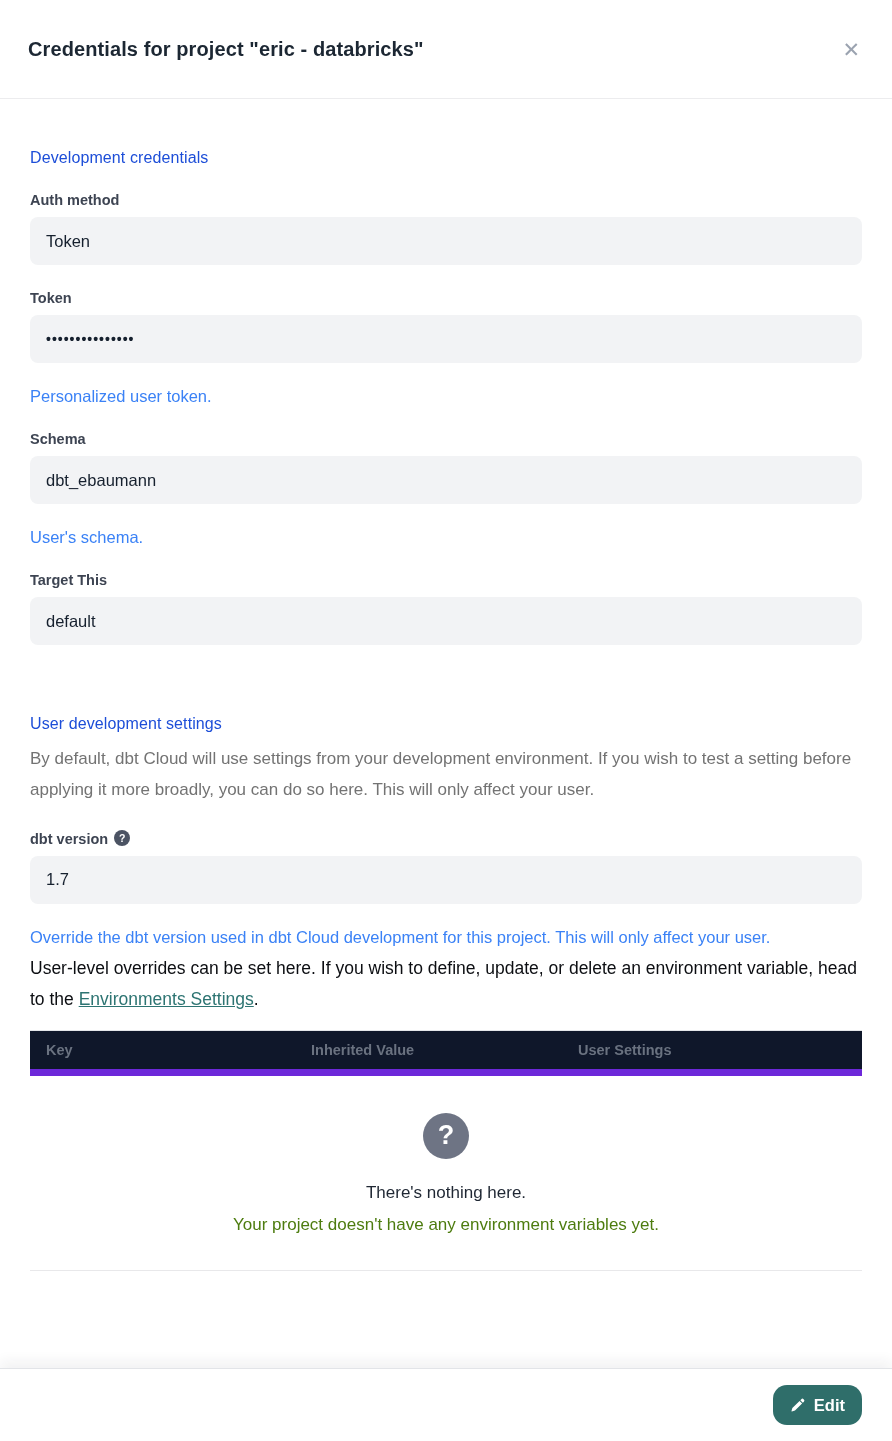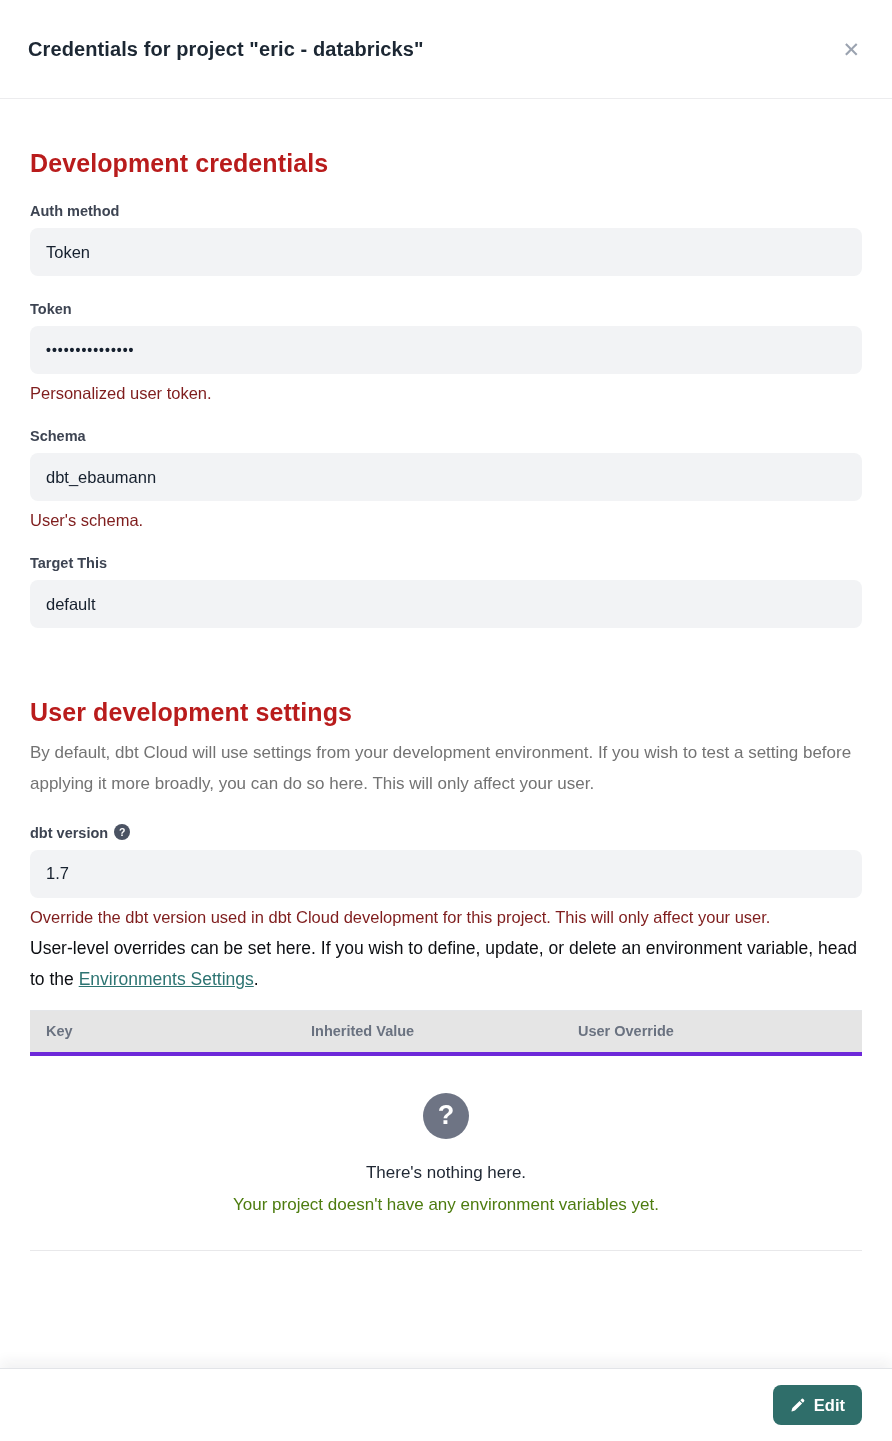--- a/index.html
+++ b/index.html
@@ -23,21 +23,21 @@
   }
   .close-btn {
     background: none; border: none; cursor: pointer;
     color: #9ba3b0; font-size: 21px; line-height: 1;
     padding: 4px; font-weight: 400;
   }
   
   .modal-body { padding: 0 30px; }
 
   .section-heading {
-    font-size: 25px; font-weight: 700; color: #b91c1c;
+    font-size: 16px; font-weight: 400; color: #1d4ed8;
     letter-spacing: .1px;
   }
   .h-dev   { margin-top: 50px; }
   .h-uds   { margin-top: 70px; }
   .h-env   { margin-top: 66px; }
 
   .field { margin-top: 25px; }
   .field-label {
     font-size: 14.5px; font-weight: 700; color: #3d4452;
     display: flex; align-items: center; gap: 6px;
@@ -47,22 +47,22 @@
     width: 100%; height: 48px;
     background: #f2f3f5;
     border: none; border-radius: 8px;
     padding: 0 16px;
     font-family: "Liberation Sans", sans-serif;
     font-size: 16.5px; color: #16202e;
     outline: none;
   }
   .token-input { letter-spacing: 1px; font-size: 14px; font-weight: 700; }
   .helper-text {
-    margin-top: 10px;
-    font-size: 16.5px; color: #7f1d1d;
+    margin-top: 24px;
+    font-size: 16.5px; color: #3b82f6;
   }
   .section-desc {
     margin-top: 10px;
     font-size: 17px; line-height: 1.85; color: #737373;
   }
   .env-desc {
     margin-top: 6px;
     font-size: 17.5px; line-height: 1.8; color: #0c0e12;
   }
   .env-link {
@@ -75,23 +75,23 @@
     display: inline-flex; align-items: center; justify-content: center;
     cursor: pointer; margin-top: -2px;
   }
   
   .env-table-header {
     margin-top: 14px;
     display: grid;
     grid-template-columns: 265px 267px 1fr;
     align-items: center;
     height: 46px;
-    background: #e5e5e5;
+    background: #0f172a;
     border-top: 1px solid #e4e6e9;
-    border-bottom: 4px solid #6d28d9;
+    border-bottom: 7px solid #6d28d9;
     padding: 0 16px;
   }
   .env-th {
     font-size: 14.5px; font-weight: 700; color: #6a7280;
   }
   
   .empty-state { text-align: center; padding-top: 37px; }
   .empty-circle {
     width: 46px; height: 46px; border-radius: 50%;
     background: #6e7484; color: #ffffff;
@@ -118,21 +118,21 @@
     background: #ffffff;
     border-top: 1px solid #e2e4e8;
     box-shadow: 0 -7px 12px rgba(30, 35, 48, 0.06);
     display: flex; align-items: center; justify-content: flex-end;
     padding: 0 30px;
   }
   .edit-btn {
     display: inline-flex; align-items: center; gap: 9px;
     height: 40px; padding: 0 17px;
     background: #2f6e6a; color: #ffffff;
-    border: none; border-radius: 8px;
+    border: none; border-radius: 14px;
     font-family: "Liberation Sans", sans-serif;
     font-size: 16.5px; font-weight: 700;
     cursor: pointer;
   }
   .edit-btn svg { display: block; }
 </style>
 </head>
 <body>
 
 <div class="modal-header">
@@ -176,21 +176,21 @@
     </div>
     <input class="text-input" type="text" readonly="" value="1.7" style="">
     <div class="helper-text">Override the dbt version used in dbt Cloud development for this project. This will only affect your user.</div>
   </div>
 
   <p class="env-desc"><span>User-level overrides can be set here. If you wish to define, update, or delete an environment variable, head to the </span><a class="env-link">Environments Settings</a><span>.</span></p>
 
   <div class="env-table-header">
     <div class="env-th">Key</div>
     <div class="env-th">Inherited Value</div>
-    <div class="env-th">User Override</div>
+    <div class="env-th">User Settings</div>
   </div>
 
   <div class="empty-state">
     <div class="empty-circle">?</div>
     <div class="empty-title">There's nothing here.</div>
     <div class="empty-subtitle">Your project doesn't have any environment variables yet.</div>
   </div>
 
   <div class="content-divider"></div>
 </div>

